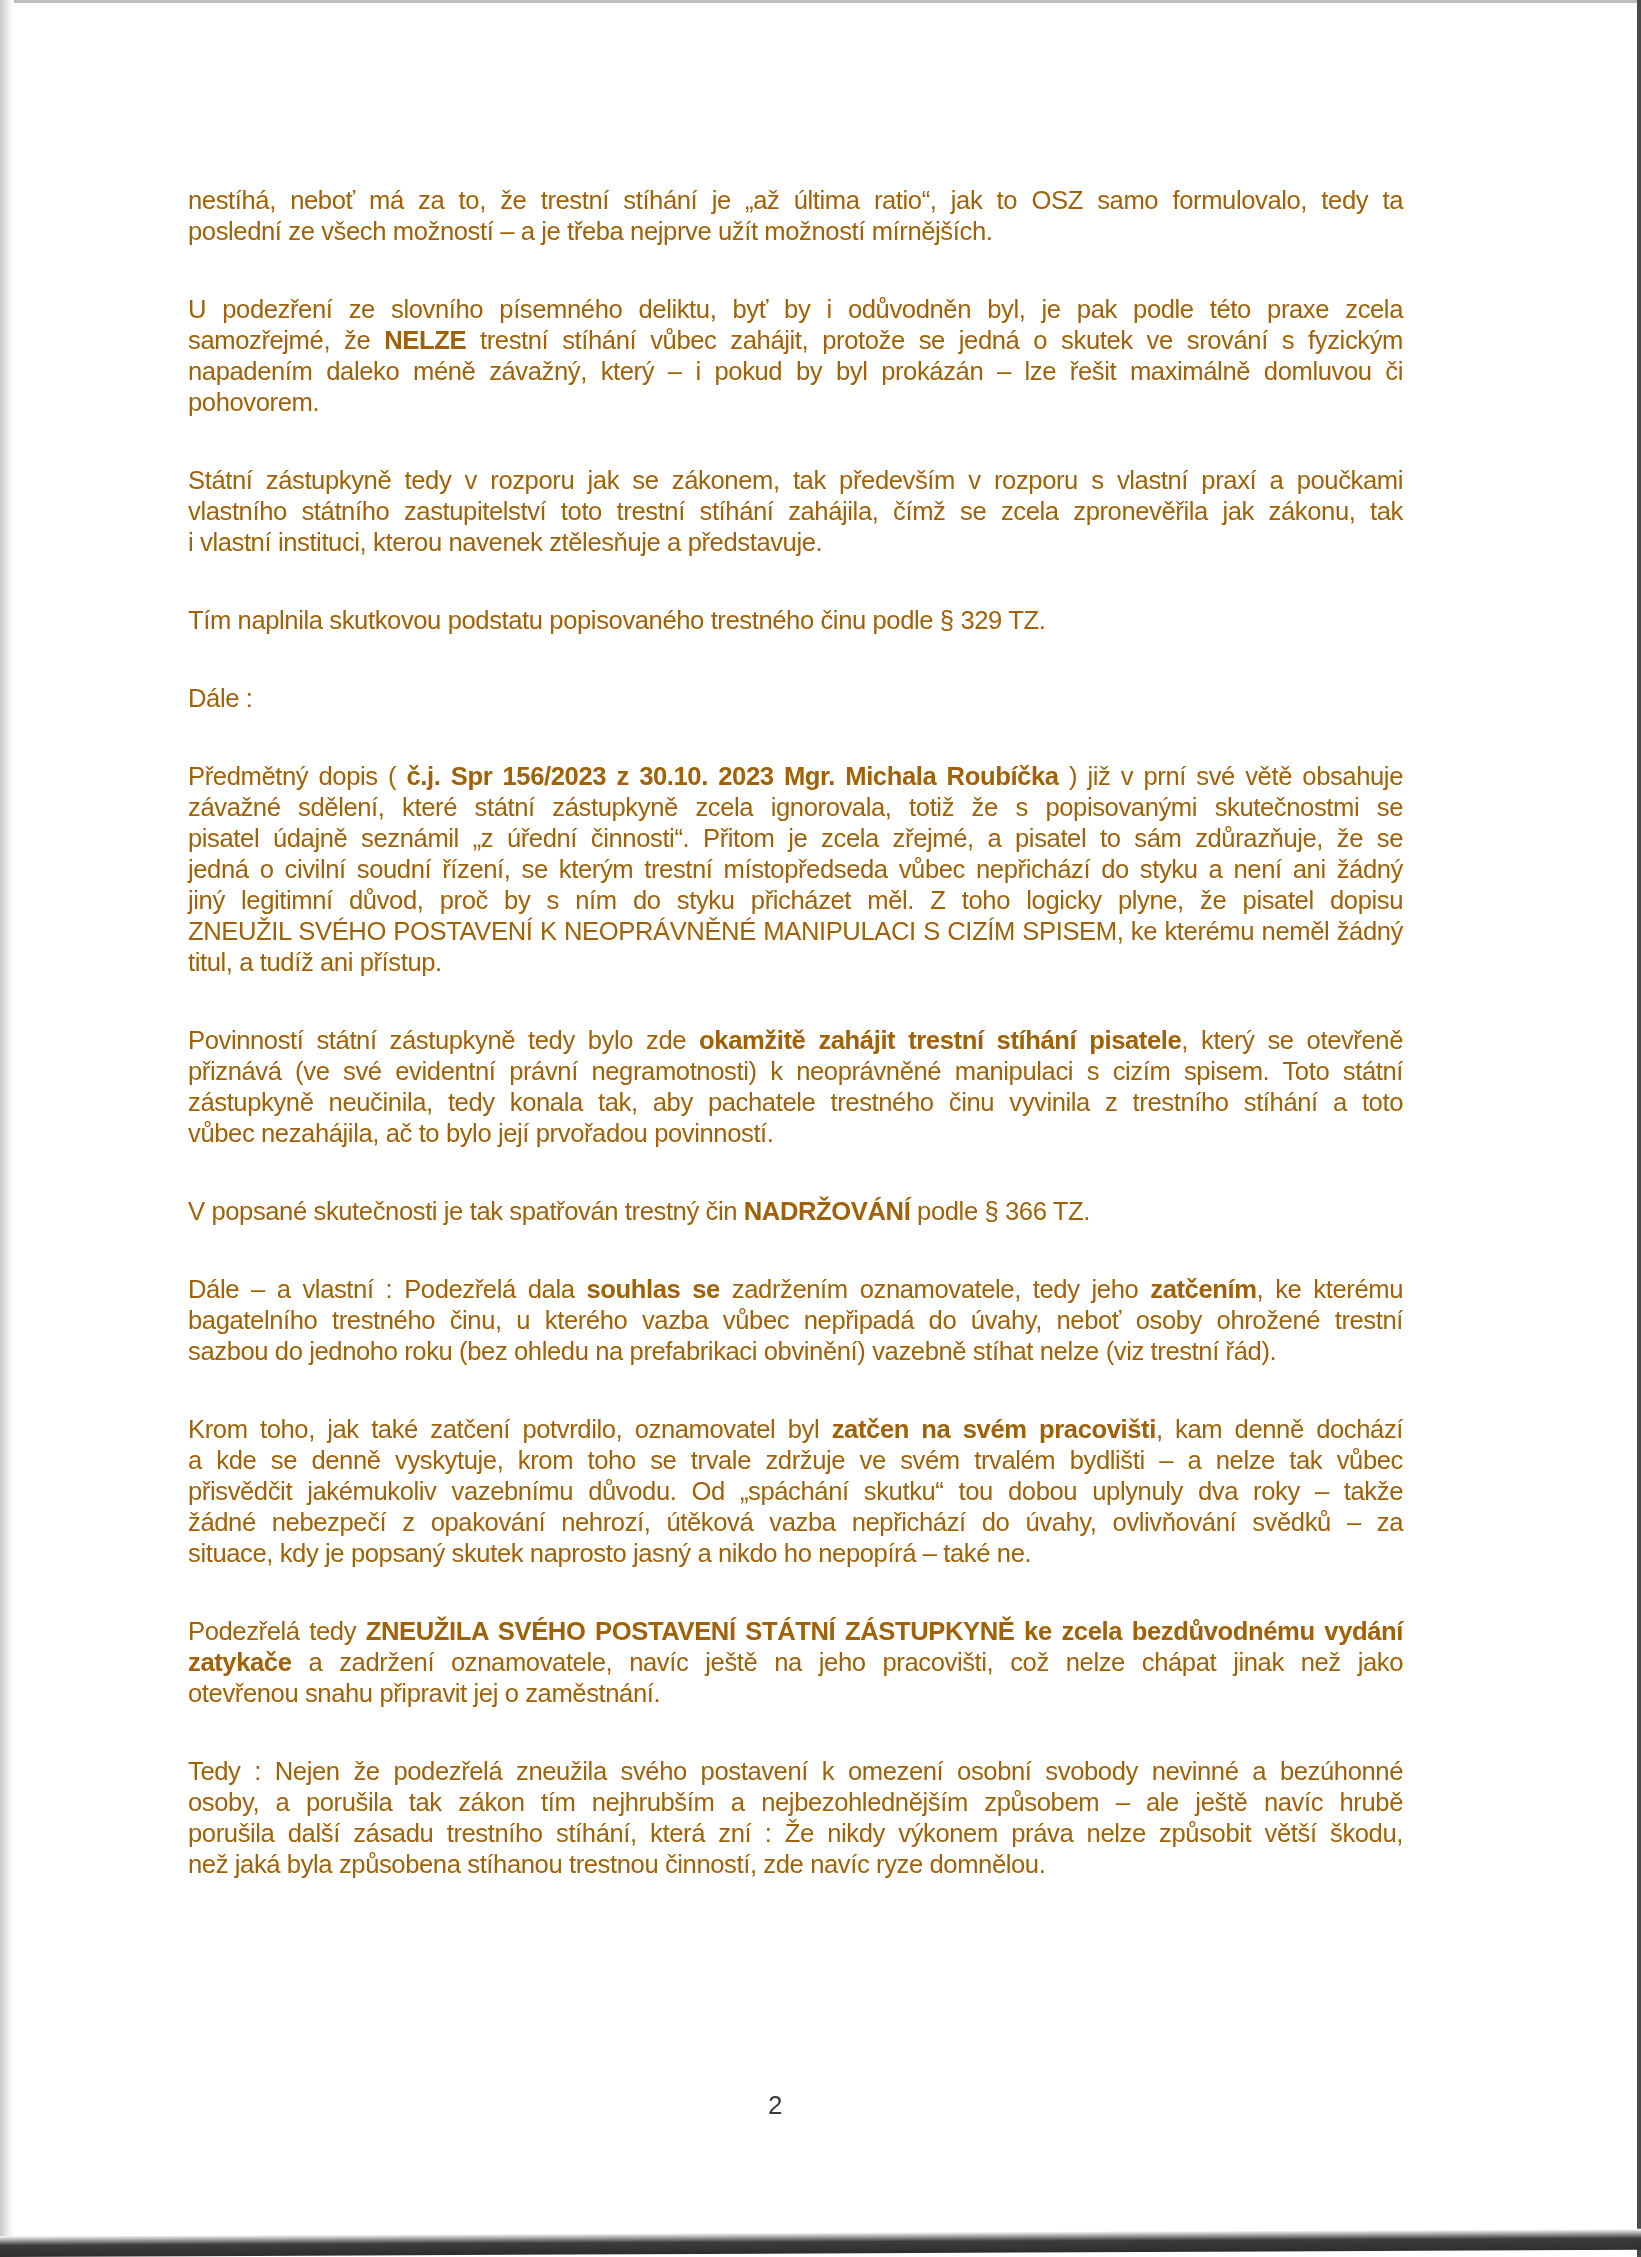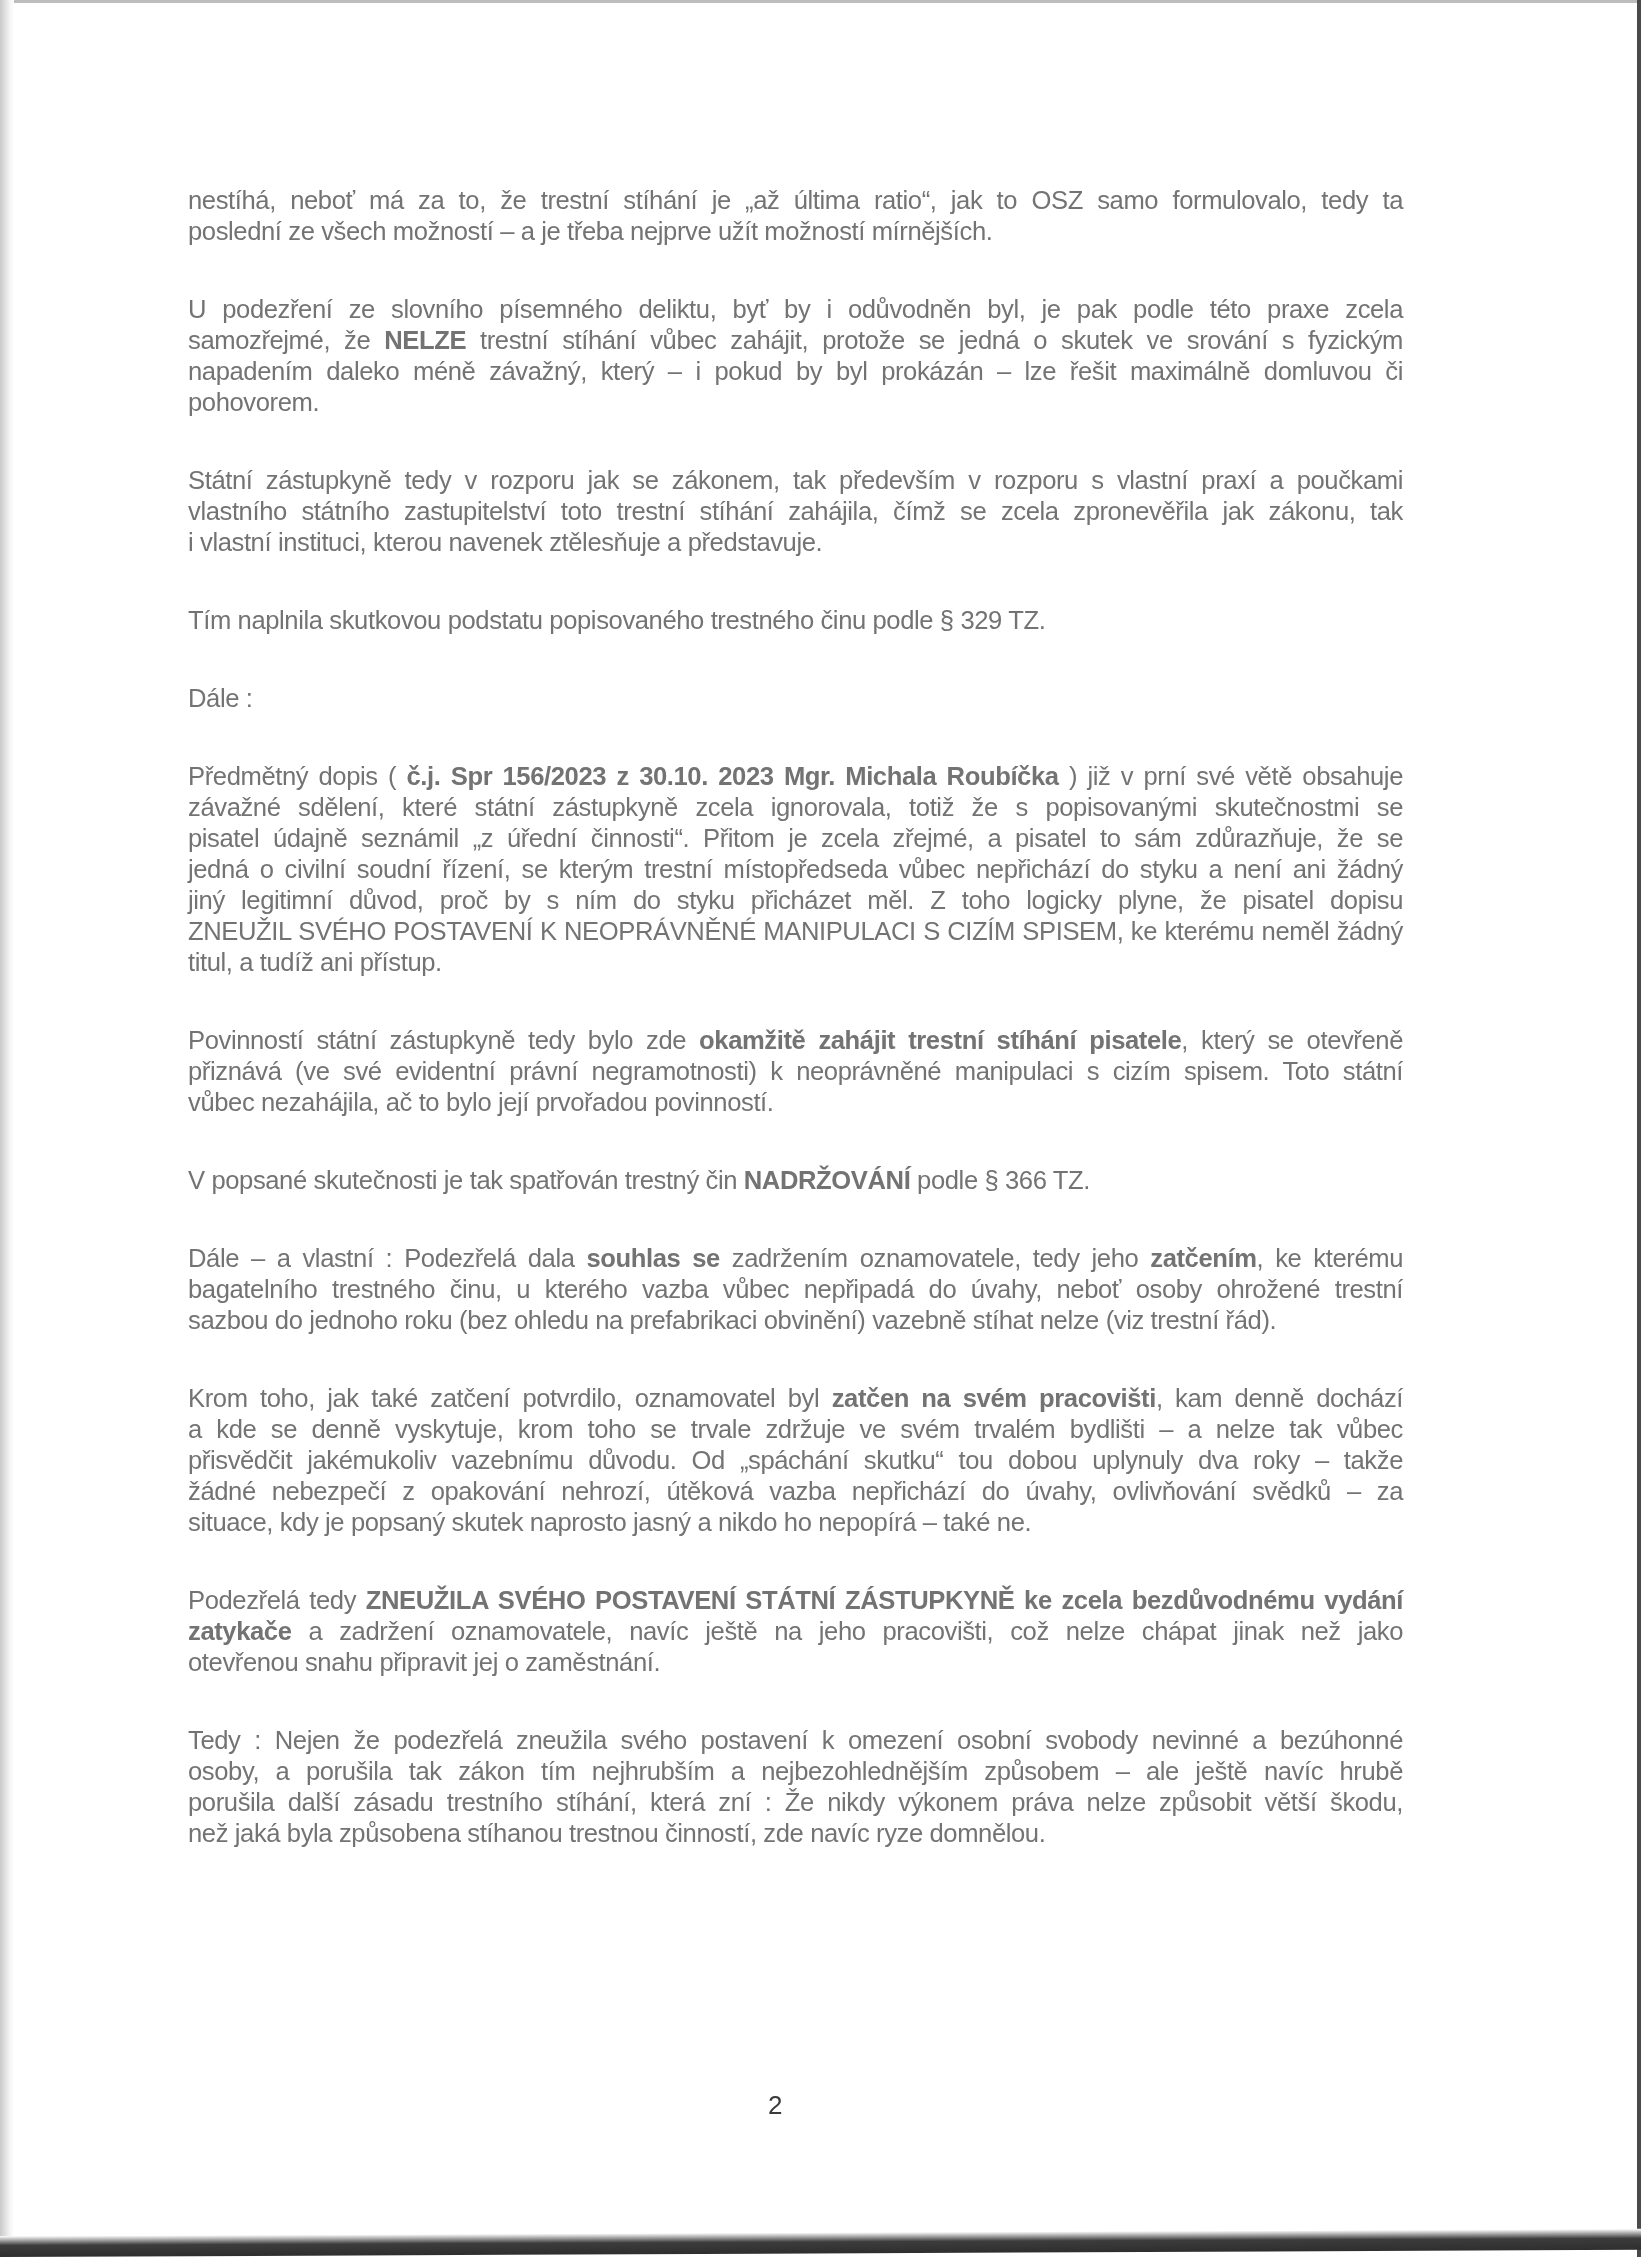--- a/index.html
+++ b/index.html
@@ -18,21 +18,21 @@
   .scan-edge-right {
     position: absolute; right: 0; top: 0; width: 3.9px; height: 2257px; background: #4a4a4a;
   }
   .scan-edge-bottom {
     position: absolute; left: 0; bottom: 0; width: 1641px; height: 21px;
     background: linear-gradient(to bottom, #ffffff 0%, #3c3c3c 45%, #2e2e2e 100%);
     transform: skewY(-0.25deg); transform-origin: left bottom;
   }
   .page {
     position: absolute; left: 188px; top: 185px; width: 1215px;
-    color: #737373;
+    color: #a16207;
     font-size: 25.6px;
     line-height: 31px;
     letter-spacing: -0.4px;
   }
   .para { margin: 0 0 47px 0; }
   .line {
     display: block; white-space: nowrap;
     text-align: justify; text-align-last: justify;
   }
   .line.last { text-align-last: left; }
@@ -76,20 +76,21 @@
       <span class="line" style="white-space: normal; display: block;"><span class="seg">závažné sdělení, které státní zástupkyně zcela ignorovala, totiž že s popisovanými skutečnostmi se</span></span>
       <span class="line" style="white-space: normal; display: block;"><span class="seg">pisatel údajně seznámil „z úřední činnosti“. Přitom je zcela zřejmé, a pisatel to sám zdůrazňuje, že se</span></span>
       <span class="line" style="white-space: normal; display: block;"><span class="seg">jedná o civilní soudní řízení, se kterým trestní místopředseda vůbec nepřichází do styku a není ani žádný</span></span>
       <span class="line" style="white-space: normal; display: block;"><span class="seg">jiný legitimní důvod, proč by s ním do styku přicházet měl. Z toho logicky plyne, že pisatel dopisu</span></span>
       <span class="line" style="white-space: normal; display: block;"><span class="seg">ZNEUŽIL SVÉHO POSTAVENÍ K NEOPRÁVNĚNÉ MANIPULACI S CIZÍM  SPISEM, ke kterému neměl žádný</span></span>
       <span class="line last" style="white-space: nowrap;"><span class="seg">titul, a tudíž ani přístup.</span></span>
     </p>
     <p class="para">
       <span class="line" style="white-space: normal; display: block;"><span class="seg">Povinností státní zástupkyně tedy bylo zde </span><span class="seg bold">okamžitě zahájit trestní stíhání pisatele</span><span class="seg">, který se otevřeně</span></span>
       <span class="line" style="white-space: normal; display: block;"><span class="seg">přiznává (ve své evidentní právní negramotnosti) k neoprávněné manipulaci s cizím spisem. Toto státní</span></span>
+      <span class="line" style="white-space: normal; display: block;"><span class="seg">zástupkyně neučinila, tedy konala tak, aby pachatele trestného činu vyvinila z trestního stíhání a toto</span></span>
       <span class="line last" style="white-space: nowrap;"><span class="seg">vůbec nezahájila, ač to bylo její prvořadou povinností.</span></span>
     </p>
     <p class="para">
       <span class="line last" style="white-space: nowrap;"><span class="seg">V popsané skutečnosti je tak spatřován trestný čin </span><span class="seg bold">NADRŽOVÁNÍ</span><span class="seg"> podle § 366 TZ.</span></span>
     </p>
     <p class="para">
       <span class="line" style="white-space: normal; display: block;"><span class="seg">Dále – a vlastní : Podezřelá dala </span><span class="seg bold">souhlas se</span><span class="seg"> zadržením oznamovatele, tedy jeho </span><span class="seg bold">zatčením</span><span class="seg">, ke kterému</span></span>
       <span class="line" style="white-space: normal; display: block;"><span class="seg">bagatelního trestného činu, u kterého vazba vůbec nepřipadá do úvahy, neboť osoby ohrožené trestní</span></span>
       <span class="line last" style="white-space: nowrap;"><span class="seg">sazbou do jednoho roku (bez ohledu na prefabrikaci obvinění) vazebně stíhat nelze (viz trestní řád).</span></span>
     </p>

